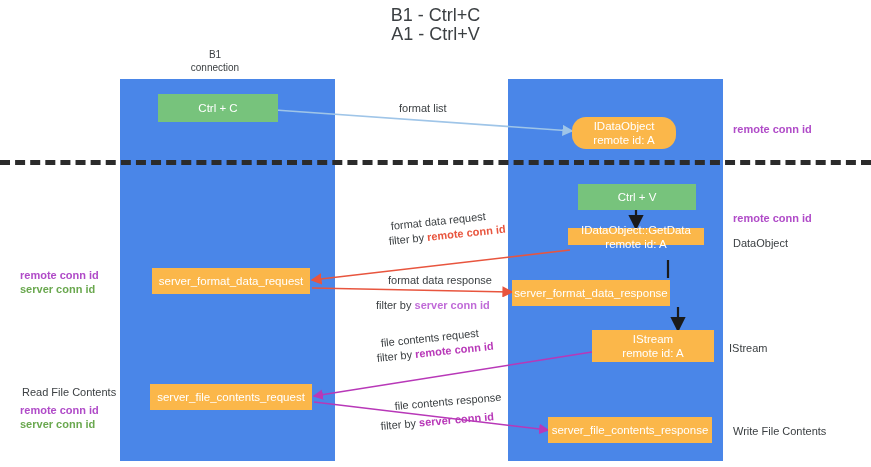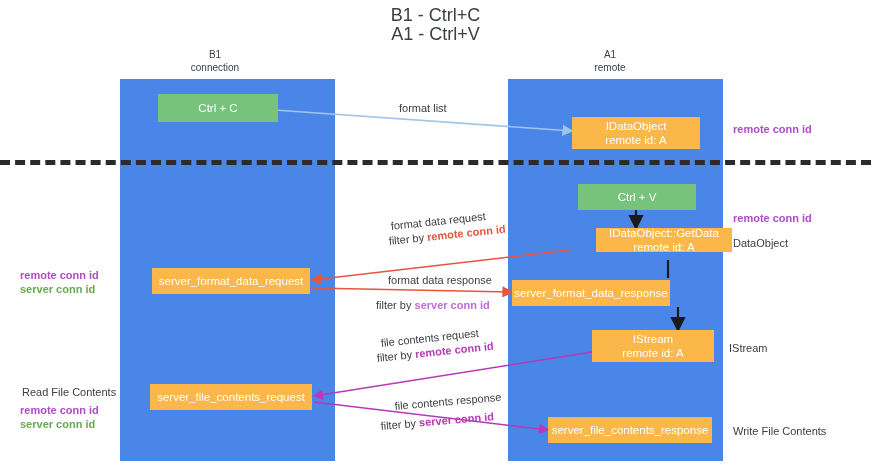--- a/index.html
+++ b/index.html
@@ -104,24 +104,20 @@
 
   <div class="abs title">
     <div>B1 - Ctrl+C</div>
     <div>A1 - Ctrl+V</div>
   </div>
 
   <div class="abs col-head" style="left:135px; top:48px;">
     <div>B1</div>
     <div>connection</div>
   </div>
-  <div class="abs col-head" style="left:530px; top:48px;">
-    <div>A1</div>
-    <div>remote</div>
-  </div>
 
   <div class="abs lane" style="left:120px; top:79px; width:215px; height:382px;"></div>
   <div class="abs lane" style="left:508px; top:79px; width:215px; height:382px;"></div>
 
   <svg class="overlay" viewBox="0 0 871 467">
     <defs>
       <marker id="ah-blue" markerWidth="7" markerHeight="7" refX="6" refY="3.5" orient="auto">
         <polygon points="0,0 7,3.5 0,7" fill="#9fc5e8"></polygon>
       </marker>
       <marker id="ah-red" markerWidth="7" markerHeight="7" refX="6" refY="3.5" orient="auto">
@@ -151,30 +147,30 @@
 
     <path d="M314,402 L548,430" stroke="#b838b8" stroke-width="1.5" fill="none" marker-end="url(#ah-mag)"></path>
   </svg>
 
   <div class="abs divider" style="top:160px;"></div>
 
   <div class="abs box green" style="left:158px; top:94px; width:120px; height:28px;">
     <div>Ctrl + C</div>
   </div>
 
-  <div class="abs box orange" style="left:572px; top:117px; width:128px; height:32px;">
+  <div class="abs box orange" style="left:572px; top:117px; width:104px; height:32px;border-radius:14px;">
     <div>IDataObject</div>
     <div class="l2">remote id: A</div>
   </div>
 
   <div class="abs box green" style="left:578px; top:184px; width:118px; height:26px;">
     <div>Ctrl + V</div>
   </div>
 
-  <div class="abs box orange" style="left:568px; top:228px; width:136px; height:24px;margin-left:28px;">
+  <div class="abs box orange" style="left:568px; top:228px; width:136px; height:17px;">
     <div>IDataObject::GetData</div>
     <div class="l2">remote id: A</div>
   </div>
 
   <div class="abs box orange" style="left:152px; top:268px; width:158px; height:26px;">
     <div>server_format_data_request</div>
   </div>
 
   <div class="abs box orange" style="left:512px; top:280px; width:158px; height:26px;">
     <div>server_format_data_response</div>

